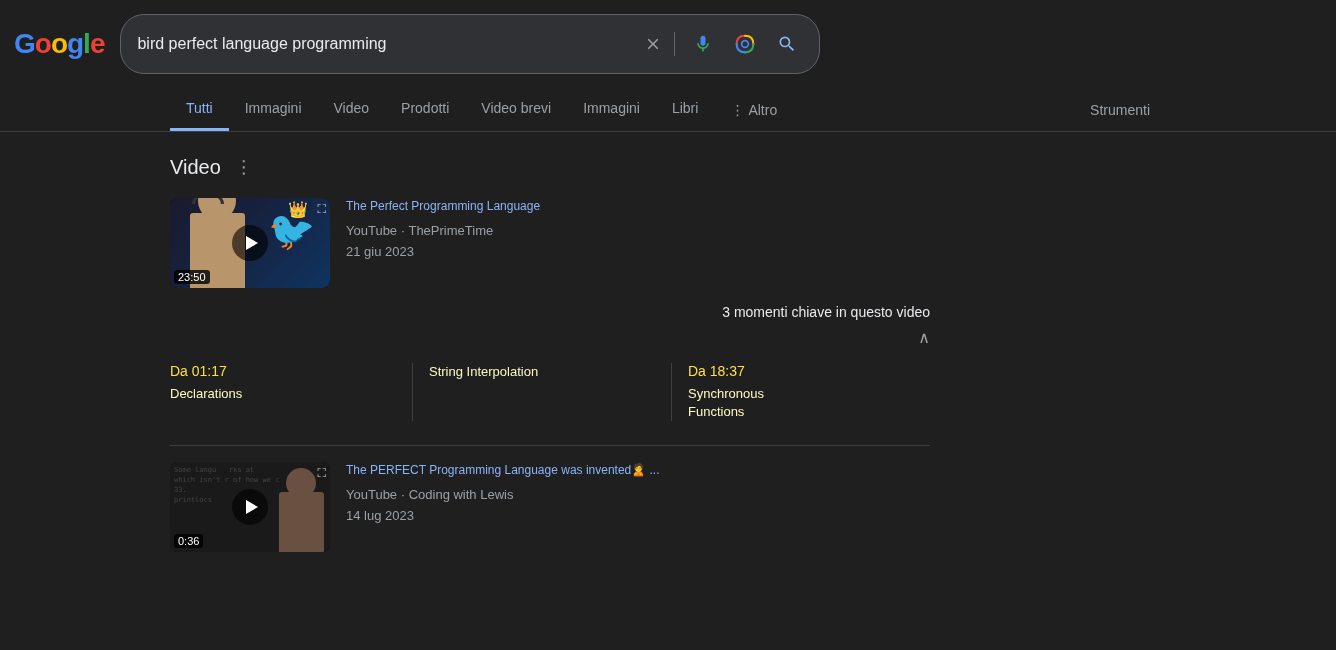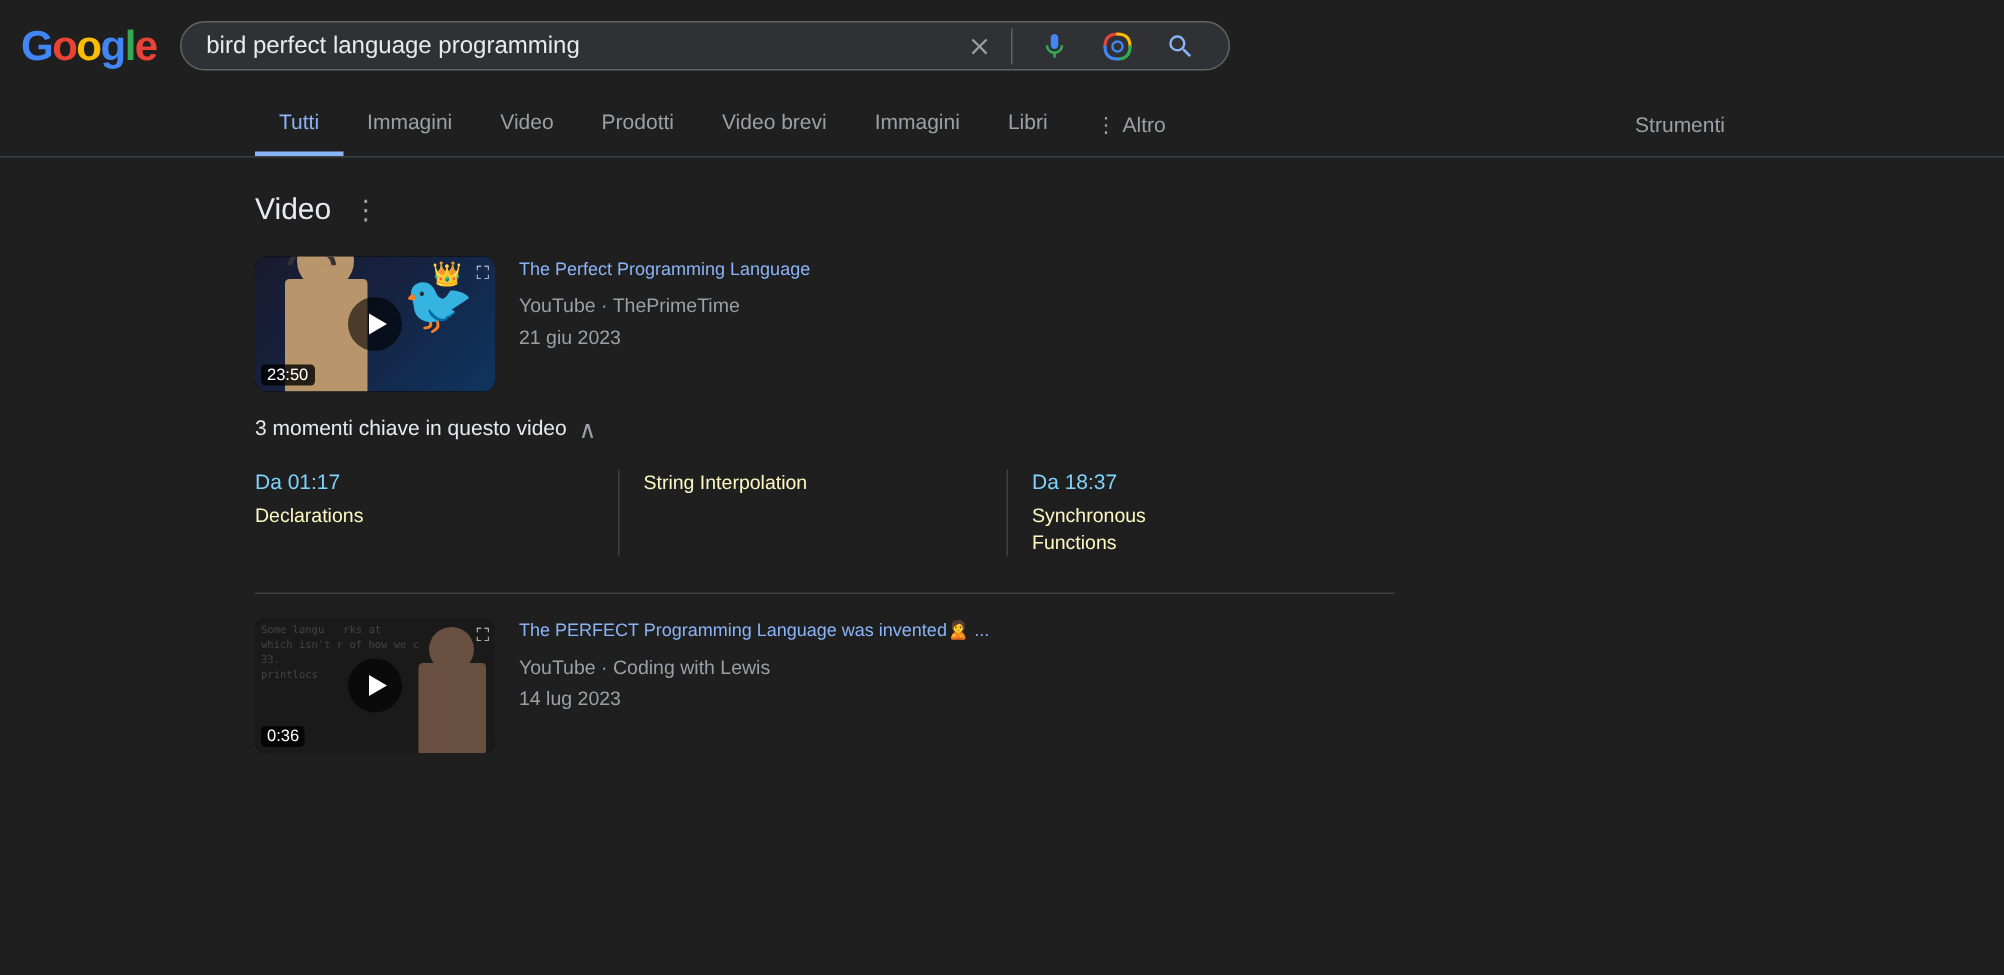--- a/index.html
+++ b/index.html
@@ -34,21 +34,21 @@
     .g-yellow { color: #fbbc04; }
     .g-green { color: #34a853; }
 
     .search-bar-wrap {
       display: flex;
       align-items: center;
       background: #303134;
       border-radius: 24px;
       flex: 1;
       max-width: 700px;
-      height: 33px;
+      height: 60px;
       padding: 0 16px;
       border: 1px solid #5f6368;
     }
     .search-input {
       background: transparent;
       border: none;
       outline: none;
       color: #e8eaed;
       font-size: 16px;
       flex: 1;
@@ -252,24 +252,25 @@
     }
     .video-meta {
       color: #9aa0a6;
       font-size: 13px;
       line-height: 1.6;
     }
 
     
     .key-moments-header {
       display: flex;
-      align-items: flex-start;
+      align-items: flex-end;
       gap: 8px;
       margin-bottom: 16px;
       cursor: pointer;
+      flex-direction: column;
     }
     .key-moments-label {
       font-size: 14px;
       color: #e8eaed;
     }
     .chevron-up {
       font-size: 16px;
       color: #9aa0a6;
     }
 
@@ -280,21 +281,21 @@
     }
     .moment-item {
       flex: 1;
       padding: 0 16px 0 0;
       border-right: 1px solid #3c4043;
       cursor: pointer;
     }
     .moment-item:first-child { padding-left: 0; }
     .moment-item:last-child { border-right: none; }
     .moment-time {
-      color: #7dd3fc;
+      color: #fde047;
       font-size: 14px;
       margin-bottom: 6px;
     }
     .moment-label {
       color: #fef9c3;
       font-size: 13px;
       line-height: 1.4;
     }
 
     .divider-h {

